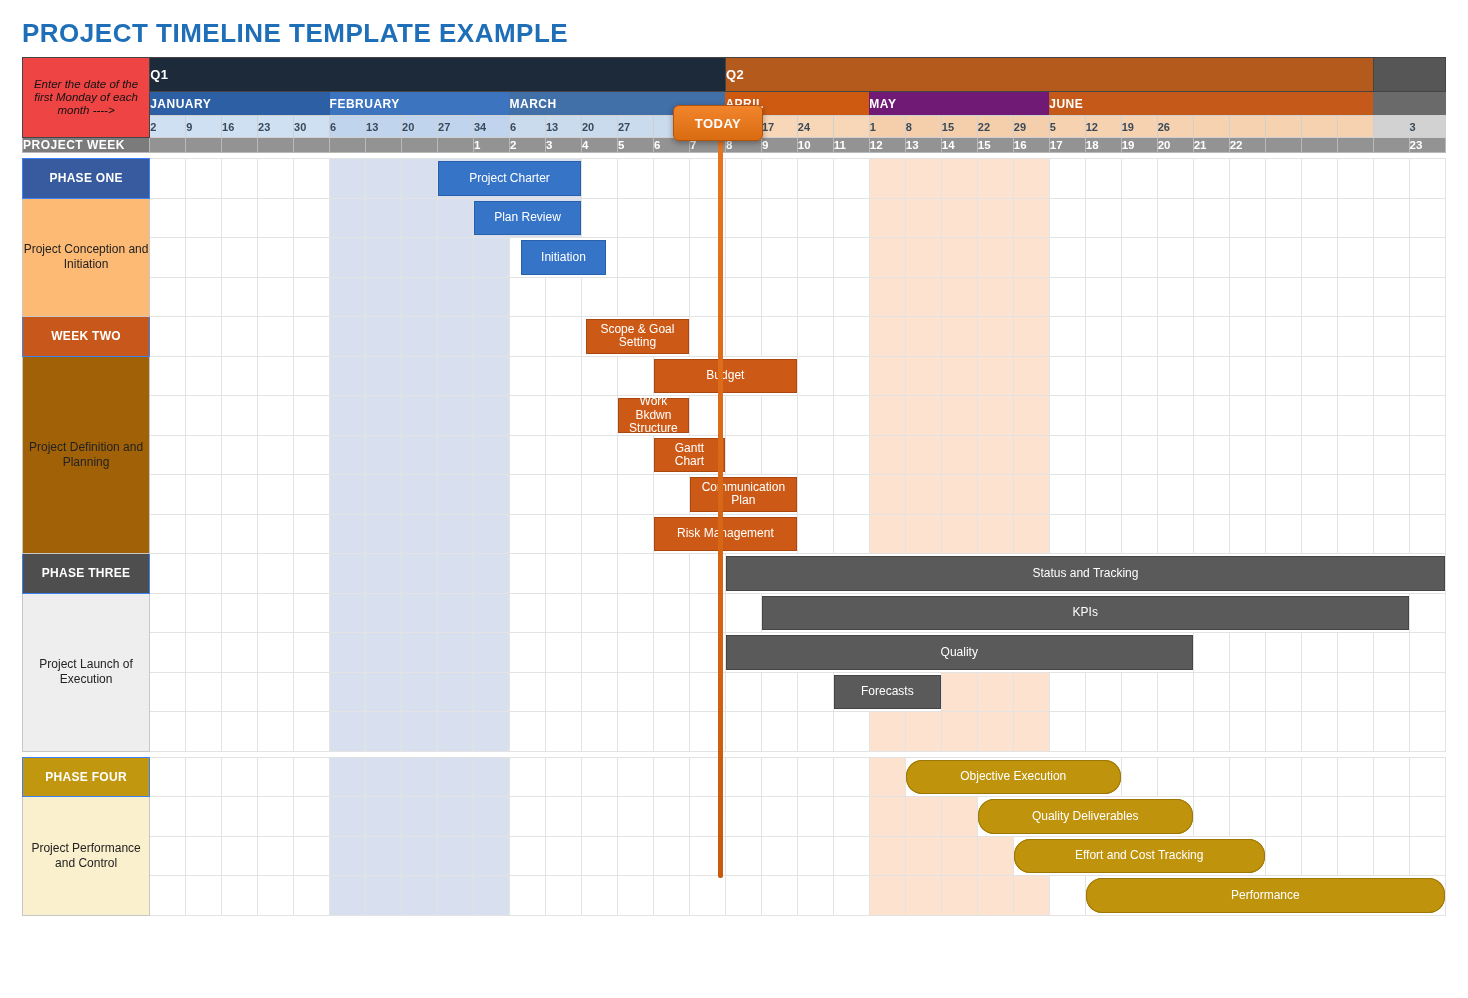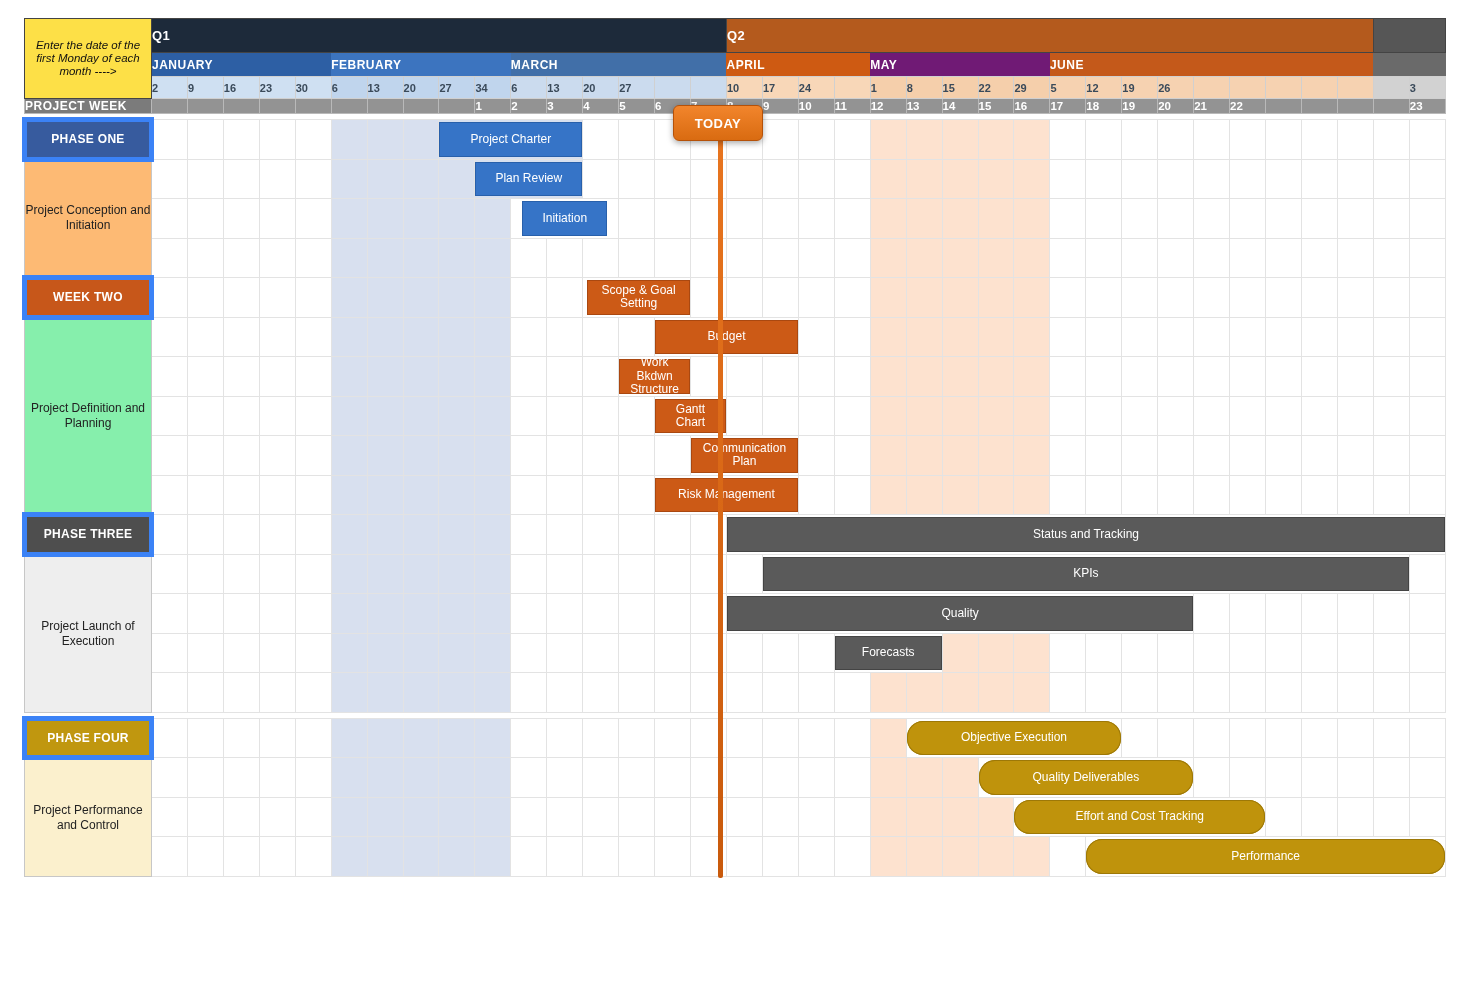--- a/index.html
+++ b/index.html
@@ -15,21 +15,21 @@
 
 .grid{width:100%;border-collapse:collapse;}
 
 
 .label-col{width:var(--label-w);min-width:var(--label-w);max-width:var(--label-w);}
 
 
 .cell{border:1px solid #e3e3e3;text-align:center;font-size:12px;height:39.5px;}
 
 
-.note{font-style:italic;font-size:11.5px;color:#111;background:#fde047;text-align:center;padding:6px 4px;line-height:1.15;}
+.note{font-style:italic;font-size:11.5px;color:#111;background:#ef4444;text-align:center;padding:6px 4px;line-height:1.15;}
 
 
 .qr td{height:34px;border:1px solid #444;}
 .q1{background:#1d2a3a;color:#fff;font-weight:700;font-size:13px;letter-spacing:.5px;margin-left:31px;}
 .q2{background:#b45a1d;color:#fff;font-weight:700;font-size:13px;letter-spacing:.5px;}
 .qx{background:#565656;}
 
 
 .mr td{height:24px;font-weight:700;font-size:12px;letter-spacing:.5px;color:#fff;}
 .m-jan{background:#2d5fa4;}.m-feb{background:#3c74bf;}.m-mar{background:#416fa8;}
@@ -41,26 +41,26 @@
 .dr-jan{background:#cfe0f2;}.dr-feb{background:#c0d5ed;}.dr-mar{background:#cbdbee;}
 .dr-apr{background:#f8d7b8;}.dr-may{background:#f5cfab;}.dr-jun{background:#f6d2b1;}
 .dr-jul{background:#d2d2d2;}
 
 
 .pw{background:#939393;color:#fff;font-weight:700;font-size:11.5px;}
 .pw-lbl{font-size:12px;letter-spacing:.5px;background:#7b7b7b;border:1px solid #555;}
 .pw td{border:1px solid #b9b9b9;}
 
 
-.phase-title{font-weight:700;color:#fff;font-size:12px;letter-spacing:.3px;text-align:center;border:5px solid #3b82f6;}
+.phase-title{font-weight:700;color:#fff;font-size:12px;letter-spacing:.3px;text-align:center;border:1px solid #3b82f6;}
 .p1{background:#375b9e;}.p2{background:#c7571a;}.p3{background:#4e4e4e;}.p4{background:#c0970f;}
 
 
 .phase-body{font-size:12px;color:#222;text-align:center;line-height:1.25;border:1px solid #c7c7c7;}
-.pb1{background:#fdba74;}.pb2{background:#86efac;}.pb3{background:#eeeeee;}.pb4{background:#fbf0cd;}
+.pb1{background:#fdba74;}.pb2{background:#a16207;}.pb3{background:#eeeeee;}.pb4{background:#fbf0cd;}
 
 
 .s-feb{background:#d8e0ef;}
 .s-may{background:#fde2cf;}
 
 
 .gap td{height:6px;border:none;padding:0;background:#fff;}
 .gap-l{background:#fff;}
 
 
@@ -92,20 +92,21 @@
   height:745px;
   background:linear-gradient(#e8751f,#c95a0c);
   border-radius:2px;
 }
 </style>
 </head>
 <body>
 
 <div class="page">
 
+  <h1 class="title">PROJECT TIMELINE TEMPLATE EXAMPLE</h1>
 
   <div class="today-chip">TODAY</div>
   <div class="today-line"></div>
 
   <table class="grid">
     <colgroup>
       <col class="label-col">
       <col span="36" style="width:33.695px">
     </colgroup>
 

